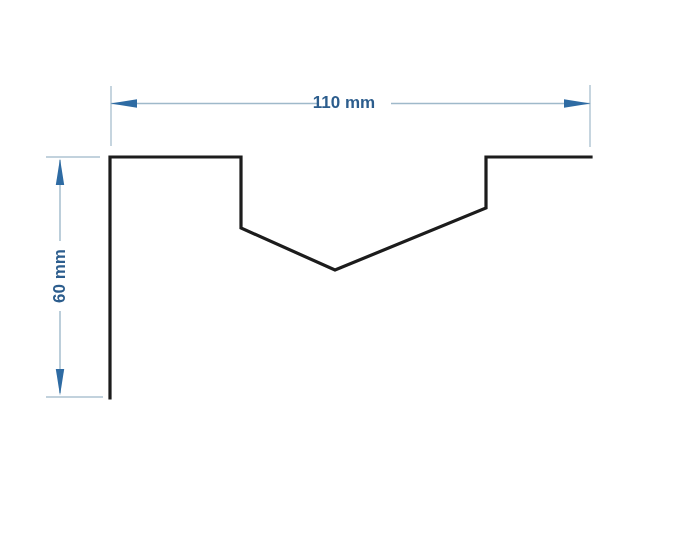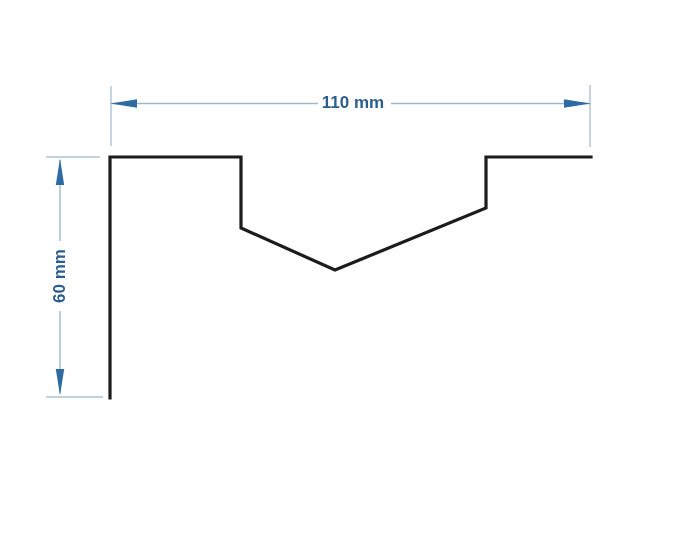--- a/index.html
+++ b/index.html
@@ -33,21 +33,21 @@
   }
   .dim-label {
     position: absolute;
     color: var(--label-color, #2c5d8d);
     font-size: 17px;
     font-weight: bold;
     line-height: 18px;
     white-space: nowrap;
   }
   .dim-label.horizontal {
-    left: 307px;
+    left: 298px;
     top: 94px;
     width: 92px;
     text-align: center;
   }
   .dim-label.vertical {
     left: 60px;
     top: 276px;
     transform: translate(-50%, -50%) rotate(-90deg);
   }
 </style>

